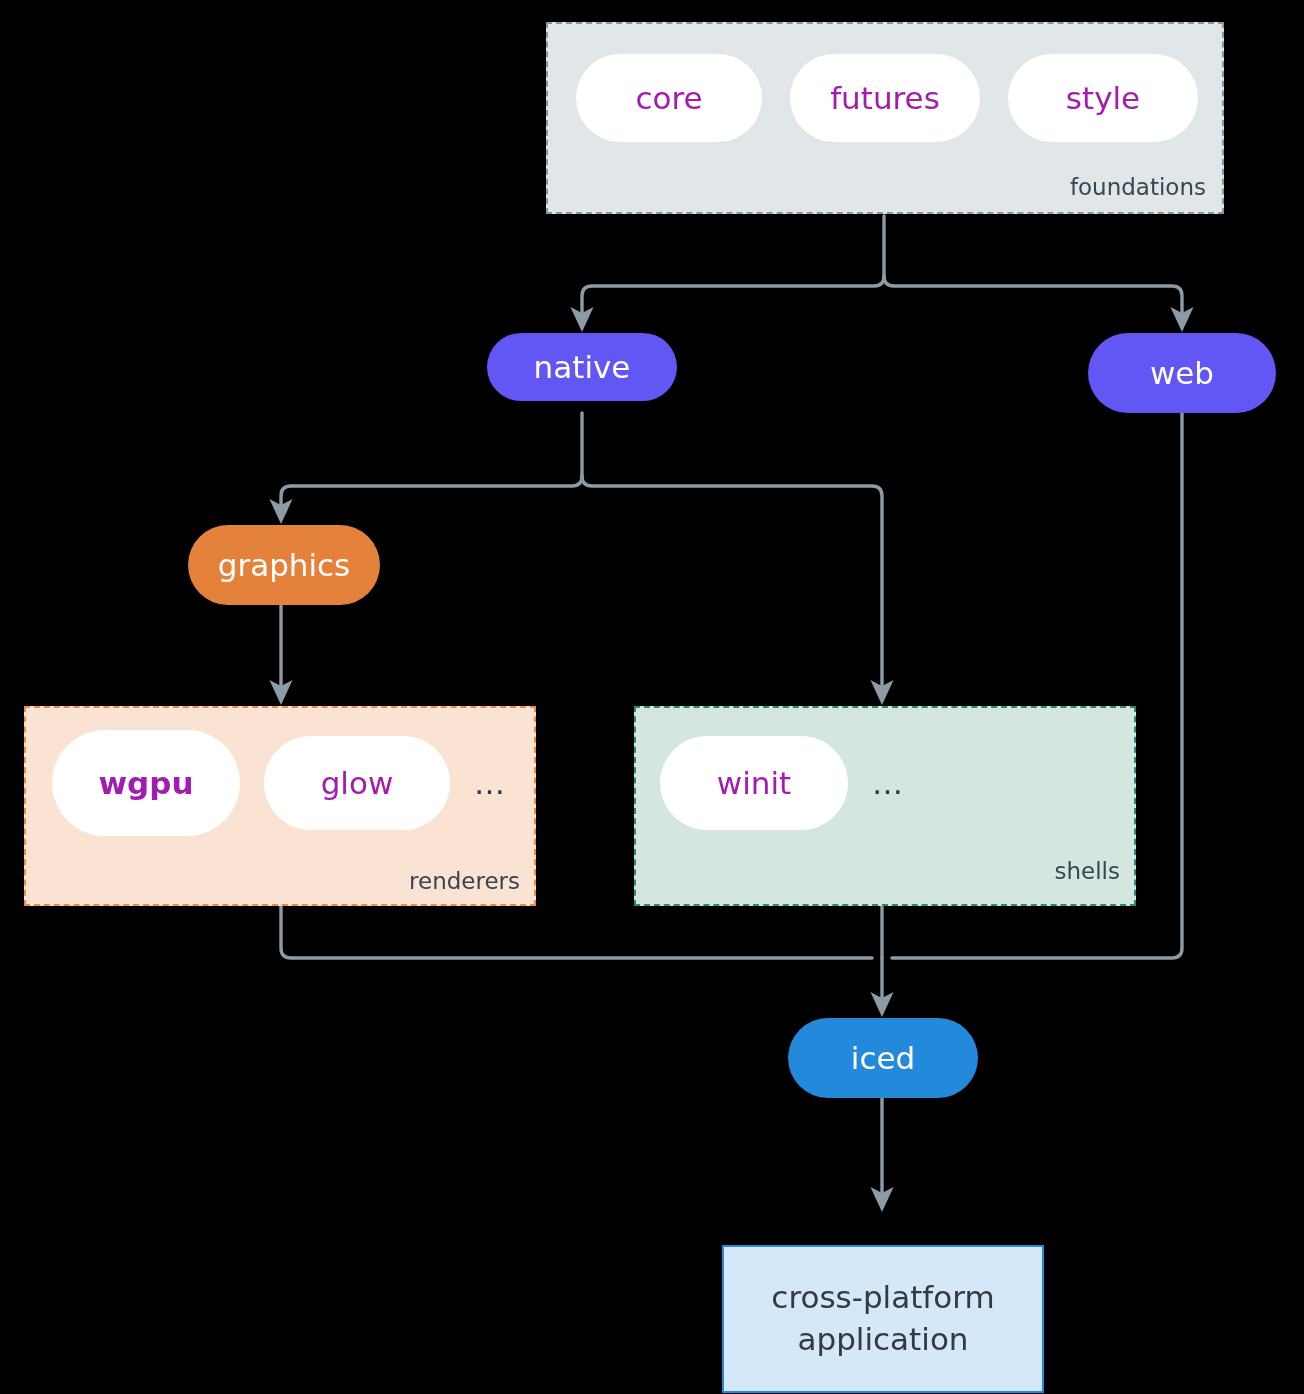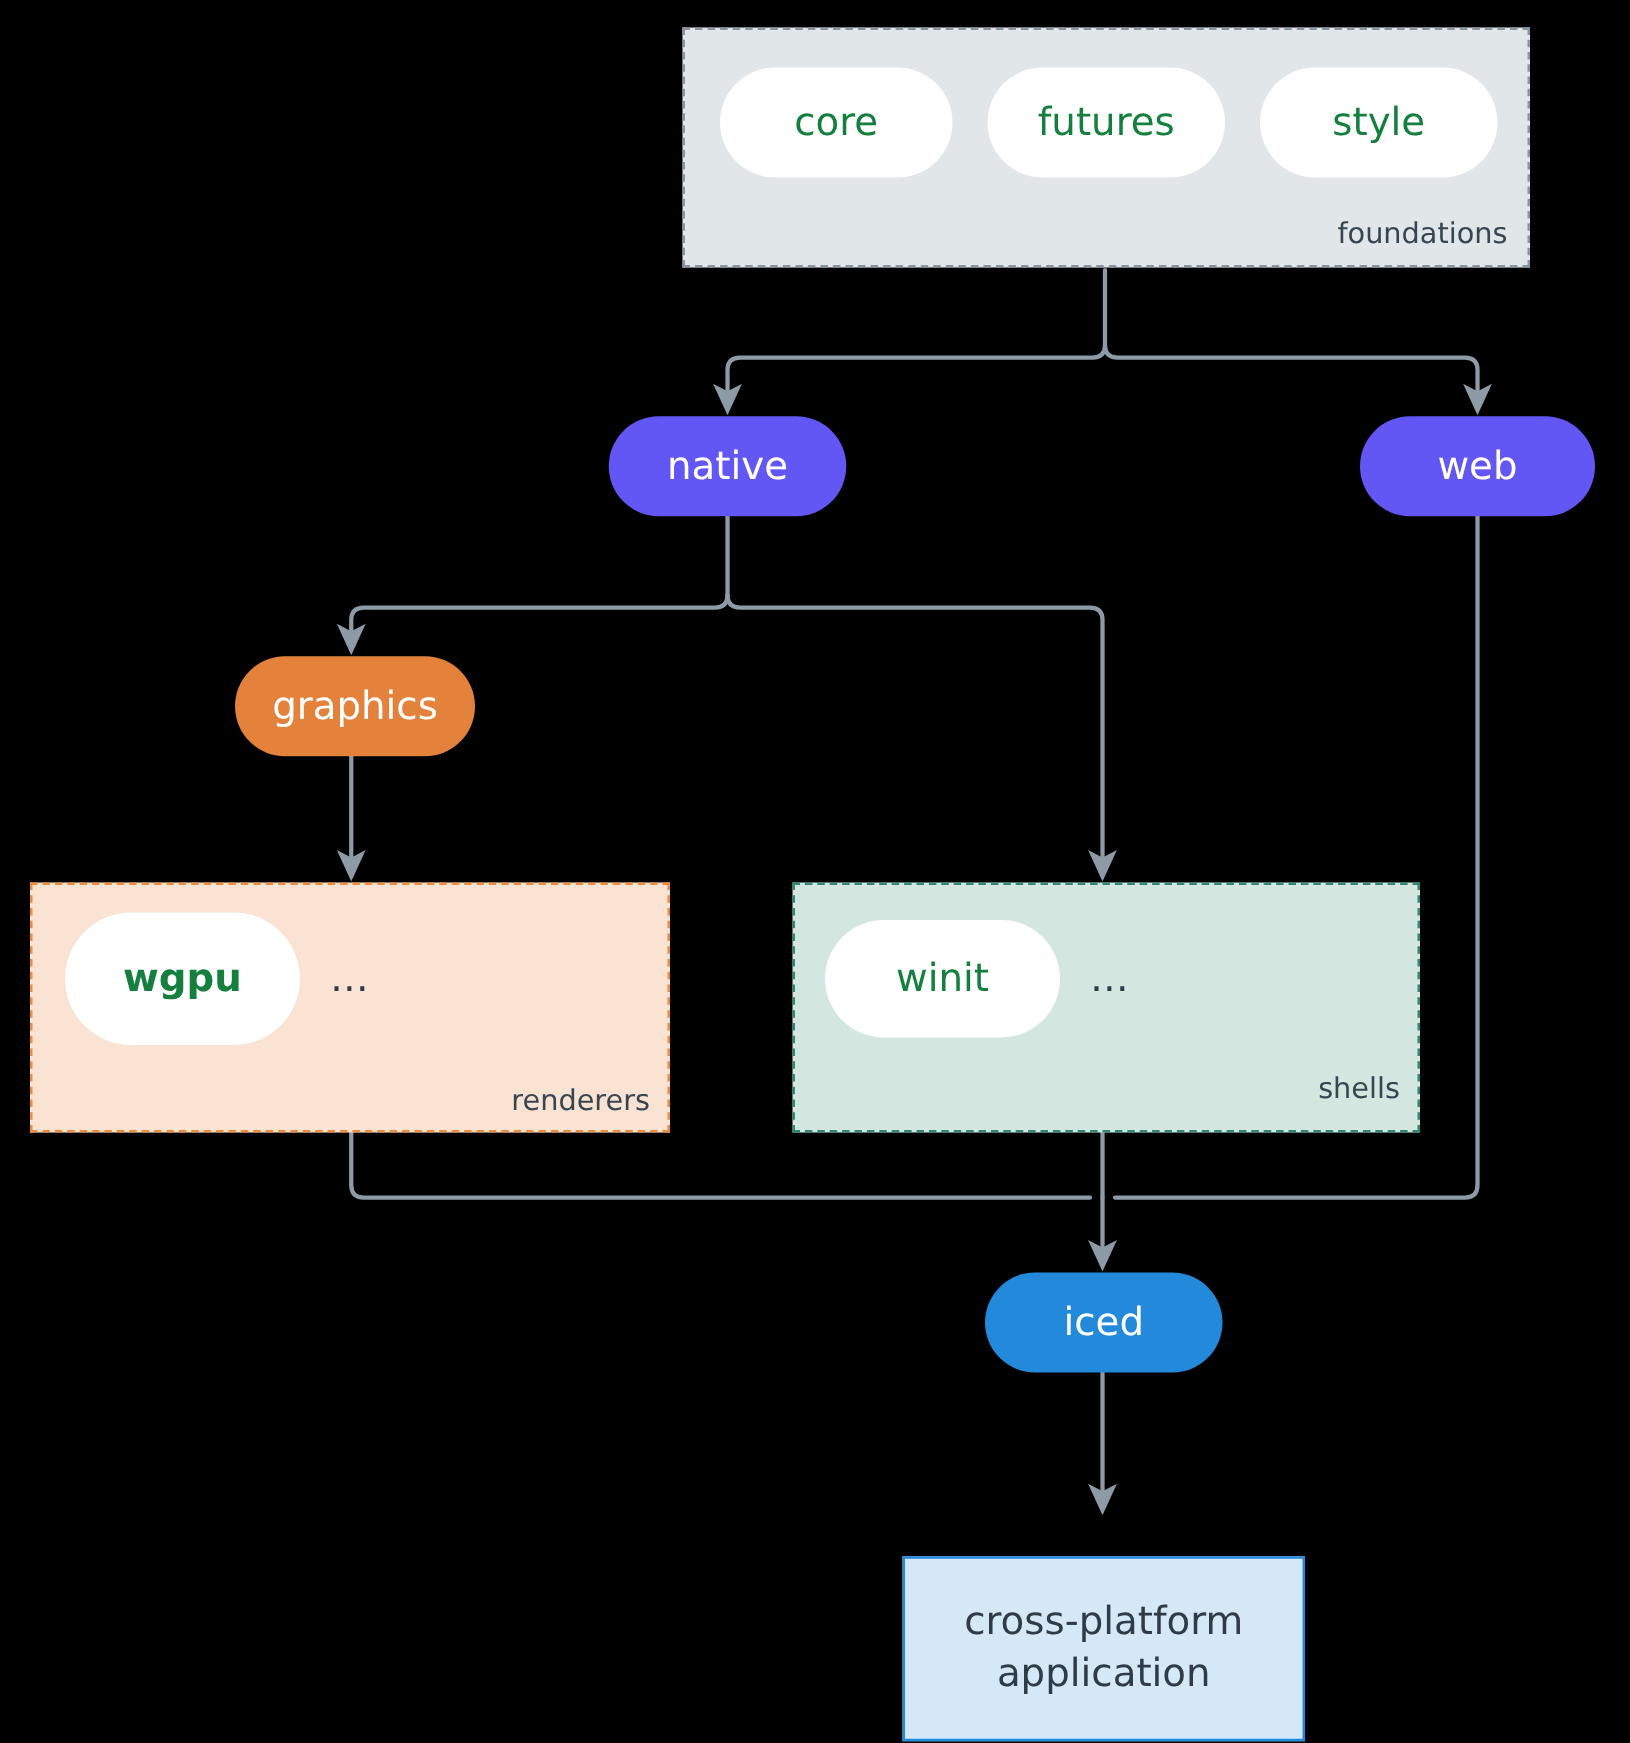--- a/index.html
+++ b/index.html
@@ -65,37 +65,37 @@
 
   
   .pill-white {
     box-sizing: border-box;
     background: #FFFFFF;
     border-radius: 60px;
     display: flex;
     align-items: center;
     justify-content: center;
     font-size: 31px;
-    color: #15803d;
+    color: #a21caf;
     white-space: nowrap;
   }
 
   
   .node {
     position: absolute;
     box-sizing: border-box;
     border-radius: 60px;
     display: flex;
     align-items: center;
     justify-content: center;
     font-size: 31px;
     color: #FFFFFF;
     white-space: nowrap;
   }
-  .node-native { left: 487px;  top: 333px;  width: 190px; height: 80px; background: #6257F4; }
+  .node-native { left: 487px;  top: 333px;  width: 190px; height: 68px; background: #6257F4; }
   .node-web    { left: 1088px; top: 333px;  width: 188px; height: 80px; background: #6257F4; }
   .node-graphics { left: 188px; top: 525px; width: 192px; height: 80px; background: #E4823C; }
   .node-iced   { left: 788px;  top: 1018px; width: 190px; height: 80px; background: #2389DA; }
 
   
   .rect-node {
     position: absolute;
     box-sizing: border-box;
     background: #D5E8F8;
     border: 2.5px solid #2389DA;
@@ -161,20 +161,21 @@
       <div class="pill-white" style="width:186px;height:88px;">core</div>
       <div class="pill-white" style="width:190px;height:88px;">futures</div>
       <div class="pill-white" style="width:190px;height:88px;">style</div>
     </div>
     <div class="group-label" style="right:16px; bottom:12px;">foundations</div>
   </div>
 
   <div class="group grp-renderers">
     <div class="group-row" style="top:28px; height:94px; padding-left:26px; gap:24px;">
       <div class="pill-white" style="width:188px;height:106px;font-weight:bold;">wgpu</div>
+      <div class="pill-white" style="width:186px;height:94px;">glow</div>
       <div class="ellipsis">…</div>
     </div>
     <div class="group-label" style="right:14px; bottom:10px;">renderers</div>
   </div>
 
   <div class="group grp-shells">
     <div class="group-row" style="top:28px; height:94px; padding-left:24px; gap:24px;">
       <div class="pill-white" style="width:188px;height:94px;">winit</div>
       <div class="ellipsis">…</div>
     </div>

